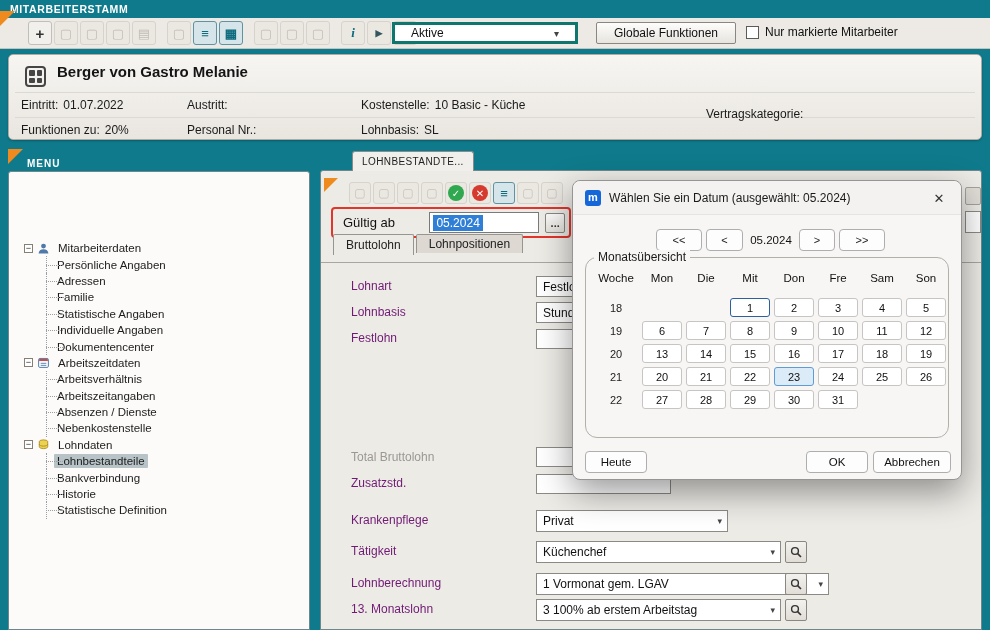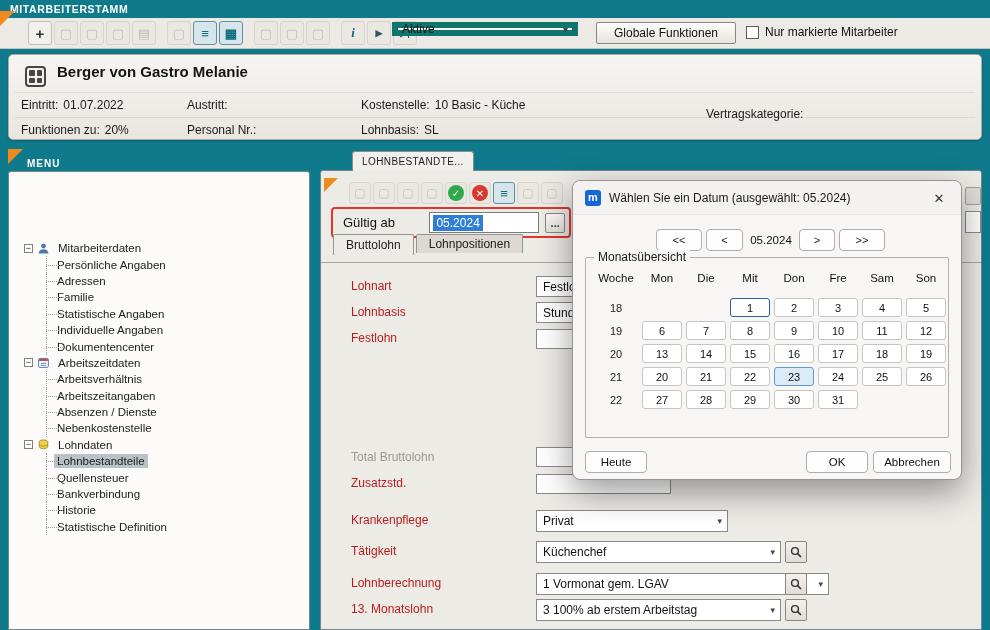--- a/index.html
+++ b/index.html
@@ -15,21 +15,21 @@
 
 #toolbar{position:absolute;left:0;top:18px;width:990px;height:31px;background:#edeae5;border-bottom:1px solid #c6c3bd}
 #top-toolbar-buttons{position:absolute;left:28px;top:3px;display:flex;gap:2px}
 .tbtn{width:24px;height:24px;display:flex;align-items:center;justify-content:center;border-radius:3px;padding:0;font-family:inherit;font-size:13px;cursor:pointer}
 .tbtn:nth-child(6),.tbtn:nth-child(9),.tbtn:nth-child(12){margin-left:9px}
 .tbtn.normal{font-weight:bold;font-size:15px;color:#333;border:1px solid #c2bfb9;background:#f2f0ec}
 .tbtn.disabled{color:#bfbcb5;border:1px solid #d6d3cc;background:#ebe8e2}
 .tbtn.active{color:#0d6b7d;background:#d5e5e9;border:1px solid #5e93a3;font-weight:bold}
 .tbtn.info{color:#0d6b7d;font-weight:bold;font-style:italic;font-family:"Liberation Serif",serif;border:1px solid #d6d3cc;background:#ebe8e2}
 .tbtn.nav{color:#34565e;font-size:9px;font-weight:bold;border:1px solid #d6d3cc;background:#ebe8e2}
-#filter-dd{position:absolute;left:392px;top:4px;width:186px;height:14px;background:#fff;border:6px solid #0f766e;font-size:12px;display:flex;align-items:center;padding:0 4px;color:#111;cursor:pointer}
+#filter-dd{position:absolute;left:392px;top:4px;width:186px;height:22px;background:#fff;border:3px solid #0f766e;font-size:12px;display:flex;align-items:center;padding:0 16px;color:#111;cursor:pointer}
 #filter-dd .chev{margin-left:auto;font-size:10px;color:#444}
 #global-btn{position:absolute;left:596px;top:4px;width:140px;height:22px;background:linear-gradient(#fdfdfc,#e7e4de);border:1px solid #8a8781;border-radius:2px;font-size:12px;color:#111;font-family:inherit;cursor:pointer}
 #marked-chk{position:absolute;left:746px;top:7px;display:flex;align-items:center;gap:6px;font-size:12px;color:#111;cursor:pointer}
 .chkbox{width:13px;height:13px;background:#fff;border:1px solid #5b5b5b;flex:none}
 
 
 #emp{position:absolute;left:8px;top:54px;width:974px;height:86px;background:linear-gradient(#f7f5f2,#e9e6e0);border:1px solid #aeaba5;border-radius:5px;box-shadow:0 1px 2px rgba(0,0,0,.25)}
 #emp-icon{position:absolute;left:16px;top:11px;width:21px;height:21px;border:2px solid #454545;border-radius:4px;display:grid;grid-template-columns:1fr 1fr;gap:2px;padding:2px}
 #emp-icon i{background:#454545;border-radius:1px}
 #emp-name{position:absolute;left:48px;top:8px;font-size:15px;font-weight:bold;color:#141414}
@@ -76,21 +76,21 @@
 #gueltig-label{font-size:13px;color:#111;width:82px}
 #gueltig-input{width:112px;height:21px;background:#fff;border:1px solid #7a7a7a;display:flex;align-items:center;padding-left:3px;cursor:text}
 .selected-text{background:#2f7fd6;color:#fff;font-size:12px;padding:1px 3px}
 #ellipsis-btn{width:20px;height:20px;background:linear-gradient(#fcfbfa,#e4e1db);border:1px solid #8a8781;border-radius:2px;font-size:11px;line-height:8px;font-weight:bold;color:#333;font-family:inherit;cursor:pointer}
 
 #subtabs{position:absolute;left:12px;top:63px;display:flex;align-items:flex-start;z-index:1}
 .stab{height:19px;padding:0 12px;background:#ddd9d2;border:1px solid #979590;border-bottom:none;border-radius:2px 2px 0 0;font-size:12px;line-height:19px;color:#222;margin-right:2px;cursor:pointer}
 .stab.active{height:21px;background:#edebe6;line-height:21px;position:relative;z-index:2}
 #tabline{position:absolute;left:0;top:91px;width:100%;border-top:1px solid #a9a6a0}
 
-.frmlab{position:absolute;left:30px;font-size:12px;color:#b91c1c;white-space:nowrap}
+.frmlab{position:absolute;left:30px;font-size:12px;color:#701a75;white-space:nowrap}
 #lab-lohnart{top:108px}
 #lab-lohnbasis{top:134px}
 #lab-festlohn{top:160px}
 #lab-total{top:279px;color:#9b9893}
 #lab-zusatz{top:305px}
 #lab-kranken{top:342px}
 #lab-taetig{top:373px}
 #lab-lohnber{top:405px}
 #lab-monat13{top:431px}
 .dd{position:absolute;left:215px;height:21px;background:#fff;border:1px solid #8c8a85;display:flex;align-items:center;padding:0 18px 0 6px;font-size:12px;color:#111;white-space:nowrap;overflow:hidden;cursor:pointer}
@@ -117,21 +117,21 @@
 #dlg-title{position:absolute;left:0;top:0;right:0;height:34px;border-bottom:1px solid #e6e4e2;border-radius:8px 8px 0 0;background:#f3f2f0}
 #dlg-ico{position:absolute;left:12px;top:9px;width:16px;height:16px;background:#1566d8;border-radius:3px;color:#fff;font-weight:bold;font-size:11px;text-align:center;line-height:15px}
 #dlg-title-text{position:absolute;left:36px;top:0;line-height:34px;color:#1a1a1a}
 #dlg-close{position:absolute;right:0;top:0;width:44px;height:34px;background:transparent;border:none;font-size:13px;color:#333;border-radius:0 8px 0 0;font-family:inherit;cursor:pointer}
 .navb{position:absolute;top:48px;height:22px;background:#fdfdfd;border:1px solid #aeaeae;border-radius:4px;font-size:11px;color:#222;font-family:inherit;cursor:pointer}
 #nav-first{left:83px;width:46px}
 #nav-prev{left:133px;width:37px}
 #nav-cur{position:absolute;left:172px;top:48px;width:52px;height:22px;text-align:center;line-height:22px;font-size:11.5px;color:#111}
 #nav-next{left:226px;width:36px}
 #nav-last{left:266px;width:46px}
-#gbox{position:absolute;left:12px;top:76px;width:364px;height:181px;border:1px solid #b3b0aa;border-radius:2px}
+#gbox{position:absolute;left:12px;top:76px;width:364px;height:181px;border:1px solid #b3b0aa;border-radius:12px}
 #gbox-label{position:absolute;left:8px;top:-8px;background:#f7f6f4;padding:0 4px;font-size:12px;color:#1a1a1a}
 #cal-head{position:absolute;left:10px;top:14px;display:flex}
 .chw{width:40px;margin-right:6px;text-align:center;font-size:11.5px;color:#111}
 .chd{width:40px;margin-right:4px;text-align:center;font-size:11.5px;color:#111}
 #cal-body{position:absolute;left:10px;top:38px}
 .crow{display:flex;align-items:center;height:23px}
 .wnum{width:40px;margin-right:6px;text-align:center;font-size:11px;color:#222}
 .dbtn{width:40px;height:19px;margin-right:4px;background:#fff;border:1px solid #c7c5c3;border-radius:3px;font-size:11px;color:#111;font-family:inherit;padding:0;cursor:pointer}
 .dph{width:40px;height:19px;margin-right:4px}
 .dbtn.dsel{border:1.5px solid #2d5f9e}
@@ -259,23 +259,20 @@
             <svg width="13" height="13" viewBox="0 0 16 16">
               <ellipse cx="8" cy="4.6" rx="5.2" ry="2.3" fill="#ecd24f" stroke="#a8861c"></ellipse>
               <path d="M2.8 4.6v6.2c0 1.3 2.3 2.3 5.2 2.3s5.2-1 5.2-2.3V4.6" fill="#ecd24f" stroke="#a8861c"></path>
               <path d="M2.8 7.7c0 1.3 2.3 2.3 5.2 2.3s5.2-1 5.2-2.3" fill="none" stroke="#a8861c"></path>
             </svg>
           </span>
           <span class="milab">Lohndaten</span>
         </div>
         <div class="mi lvl1 sel">
           <span class="milab">Lohnbestandteile</span>
-        </div>
-        <div class="mi lvl1">
-          <span class="milab">Quellensteuer</span>
         </div>
         <div class="mi lvl1">
           <span class="milab">Bankverbindung</span>
         </div>
         <div class="mi lvl1">
           <span class="milab">Historie</span>
         </div>
         <div class="mi lvl1">
           <span class="milab">Statistische Definition</span>
         </div>

